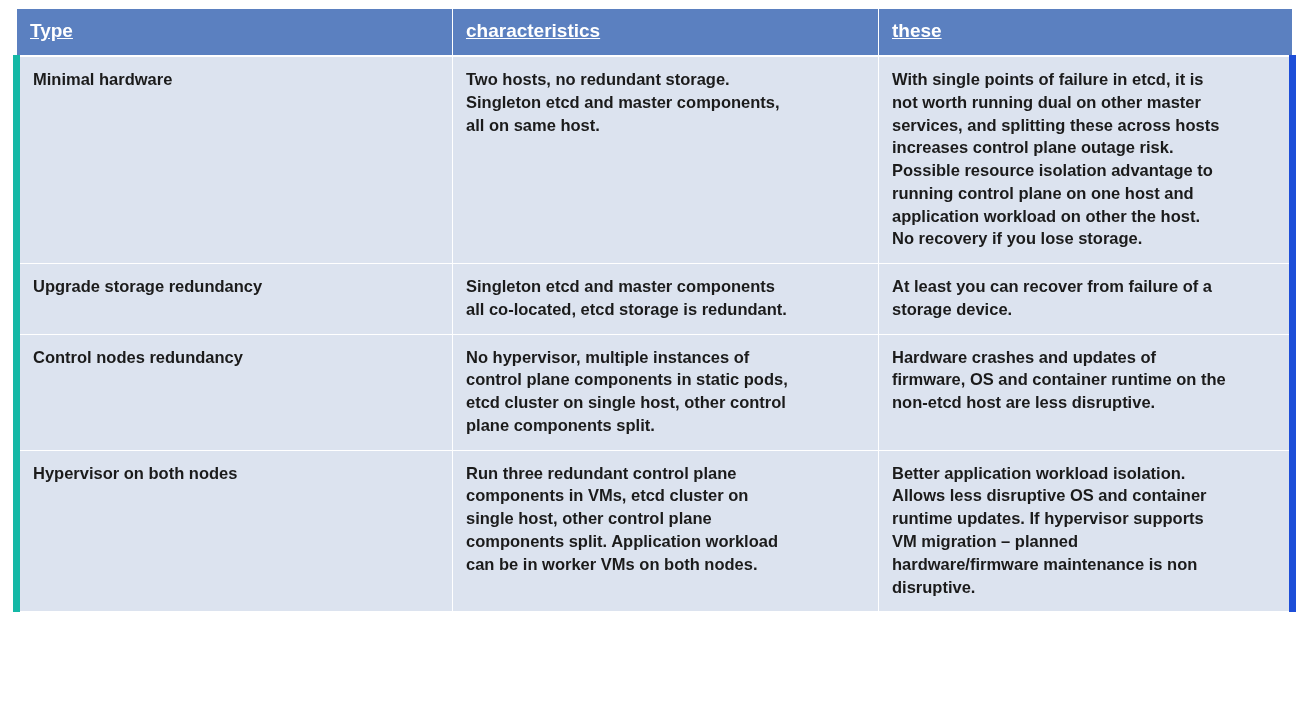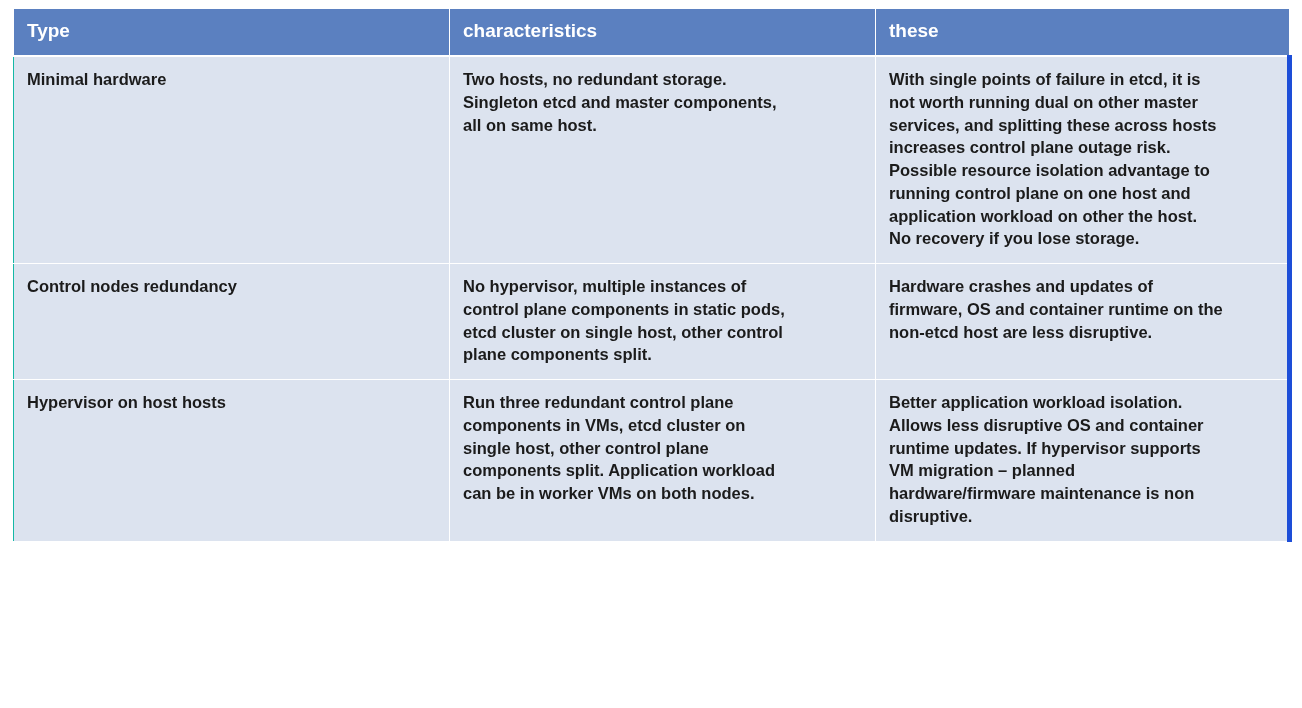--- a/index.html
+++ b/index.html
@@ -30,38 +30,39 @@
     border: 1px solid #ffffff;
   }
   thead th {
     background: #5b80c0;
     color: #ffffff;
     font-size: 19px;
     font-weight: bold;
     padding-top: 14px;
     padding-bottom: 16px;
     border: 1px solid #5b80c0;
+    text-decoration: underline;
   }
   tbody td {
     background: #dce3ef;
     color: #1b1b1b;
     font-size: 16.5px;
     line-height: 1.38;
     border: 1px solid #ffffff;
     border-left: none;
     border-right: none;
   }
   tbody td.c-type {
     font-weight: bold;
-    border-left: 1px solid #14b8a6;
+    border-left: 7px solid #14b8a6;
     border-right: 1px solid #ffffff;
     margin-left: 12px;
   }
   tbody td.c-result {
-    border-right: 5px solid #1d4ed8;
+    border-right: 7px solid #1d4ed8;
   }
   
   col.col-type { width: 436px; }
   col.col-char { width: 426px; }
   col.col-result { width: 414px; }
 
   
   tbody tr td {
     border-top: 2px solid #ffffff;
     border-bottom: 2px solid #ffffff;
@@ -98,31 +99,38 @@
         <td class="c-result"><span class="cell-text">With single points of failure in etcd, it is
 not worth running dual on other master
 services, and splitting these across hosts
 increases control plane outage risk.
 Possible resource isolation advantage to
 running control plane on one host and
 application workload on other the host.
 No recovery if you lose storage.</span></td>
       </tr>
       <tr>
+        <td class="c-type"><span class="cell-text">Upgrade storage redundancy</span></td>
+        <td class="c-char"><span class="cell-text">Singleton etcd and master components
+all co-located, etcd storage is redundant.</span></td>
+        <td class="c-result"><span class="cell-text">At least you can recover from failure of a
+storage device.</span></td>
+      </tr>
+      <tr>
         <td class="c-type"><span class="cell-text">Control nodes redundancy</span></td>
         <td class="c-char"><span class="cell-text">No hypervisor, multiple instances of
 control plane components in static pods,
 etcd cluster on single host, other control
 plane components split.</span></td>
         <td class="c-result"><span class="cell-text">Hardware crashes and updates of
 firmware, OS and container runtime on the
 non-etcd host are less disruptive.</span></td>
       </tr>
       <tr>
-        <td class="c-type"><span class="cell-text">Hypervisor on host hosts</span></td>
+        <td class="c-type"><span class="cell-text">Hypervisor on both nodes</span></td>
         <td class="c-char"><span class="cell-text">Run three redundant control plane
 components in VMs, etcd cluster on
 single host, other control plane
 components split. Application workload
 can be in worker VMs on both nodes.</span></td>
         <td class="c-result"><span class="cell-text">Better application workload isolation.
 Allows less disruptive OS and container
 runtime updates. If hypervisor supports
 VM migration – planned
 hardware/firmware maintenance is non

